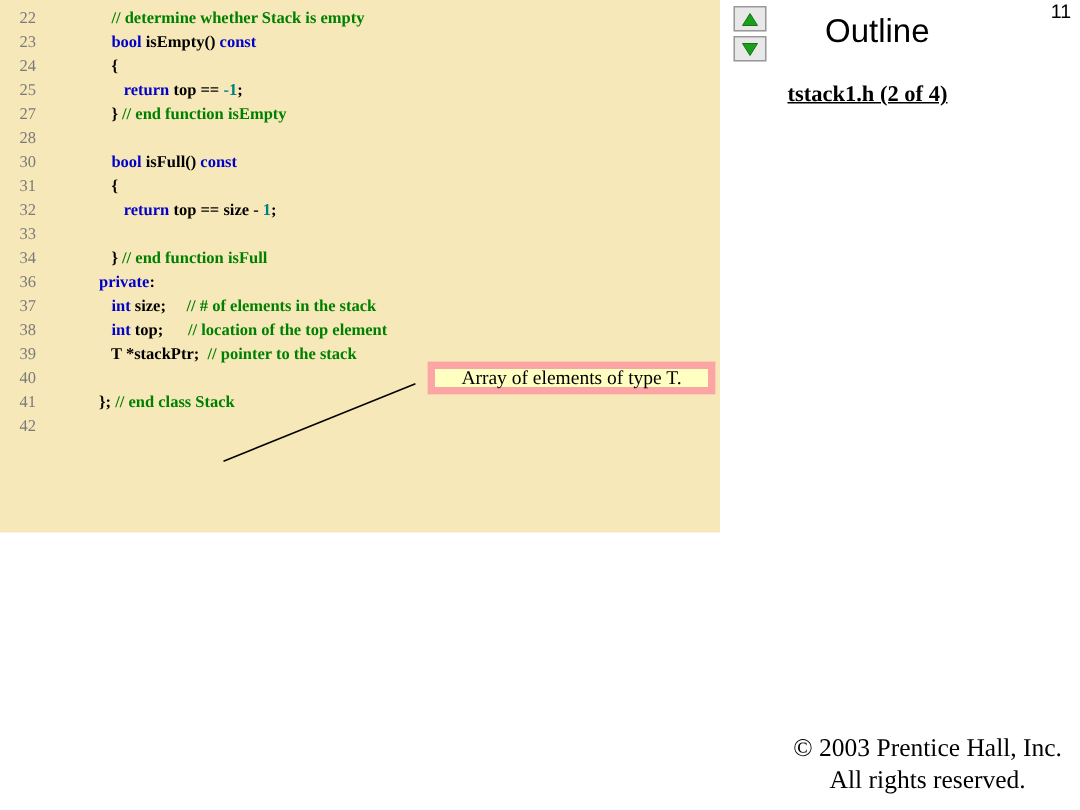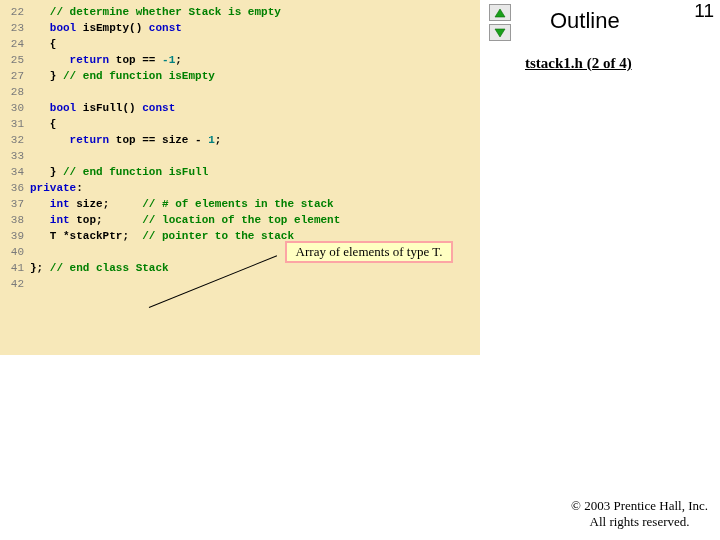--- a/index.html
+++ b/index.html
@@ -15,25 +15,26 @@
     position: absolute;
     left: 0;
     top: 0;
     width: 480px;
     height: 355px;
     background: #f7e8b9;
     padding: 4px 0 0 0;
   }
   .code-line {
     display: flex;
-    font-family: Liberation Mono, monospace;
+    font-family: Liberation Serif, serif;
     font-size: 11px;
     line-height: 16px;
     font-weight: bold;
     white-space: pre;
+    gap: 36px;
   }
   .lineno {
     width: 30px;
     text-align: right;
     color: #7a7a7a;
     padding-right: 6px;
     font-weight: normal;
     flex-shrink: 0;
   }
   .code-text { flex: 1; }
@@ -72,41 +73,41 @@
     font-family: Arial, sans-serif;
     font-size: 22px;
     color: #000;
     text-align: right;
   }
   .page-num {
     position: absolute;
     right: 6px;
     top: 0px;
     font-family: Arial, sans-serif;
-    font-size: 19px;
+    font-size: 13px;
     color: #000;
   }
   .file-label {
     position: absolute;
     left: 45px;
     top: 55px;
     font-family: 'Times New Roman', serif;
     font-size: 15px;
     color: #000;
     font-weight: bold;
     text-decoration: underline;
   }
   .callout {
     position: absolute;
     left: 285px;
     top: 241px;
-    width: 168px;
+    width: 192px;
     height: 22px;
     background: #ffffc2;
-    border: 2px solid #fca5a5;
+    border: 5px solid #fca5a5;
     font-family: 'Times New Roman', serif;
     font-size: 13px;
     display: flex;
     align-items: center;
     justify-content: center;
     z-index: 5;
   }
   .callout-line {
     position: absolute;
     left: 149px;
@@ -116,21 +117,21 @@
     background: #000;
     transform-origin: left center;
     transform: rotate(-22deg);
     z-index: 4;
   }
   .copyright {
     position: absolute;
     right: 12px;
     bottom: 10px;
     font-family: 'Times New Roman', serif;
-    font-size: 13px;
+    font-size: 17px;
     text-align: center;
     color: #000;
     line-height: 1.25;
   }
 </style>
 </head>
 <body>
 
 <div class="code-panel" id="code-panel">
     <div class="code-line"><span class="lineno">22</span><span class="code-text"><span>   </span><span class="cmt">// determine whether Stack is empty</span></span></div>

